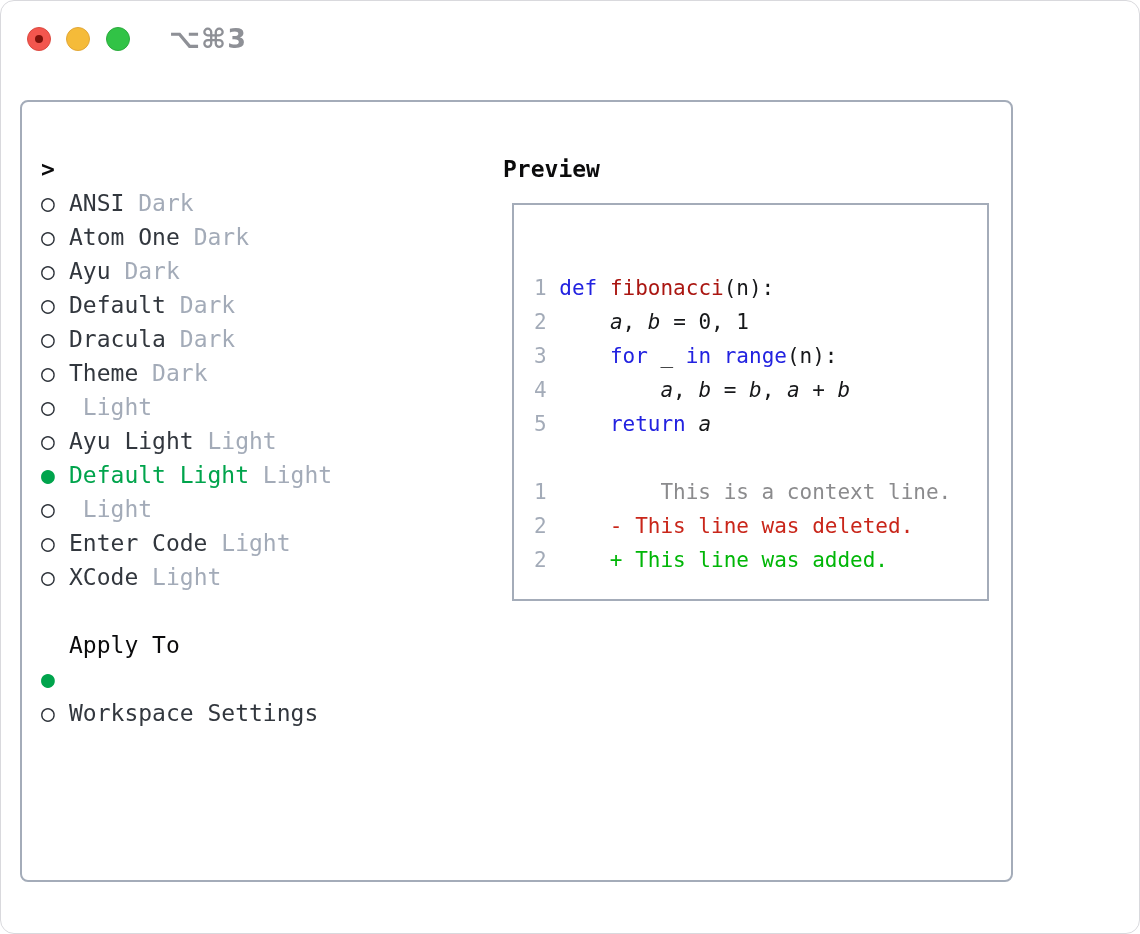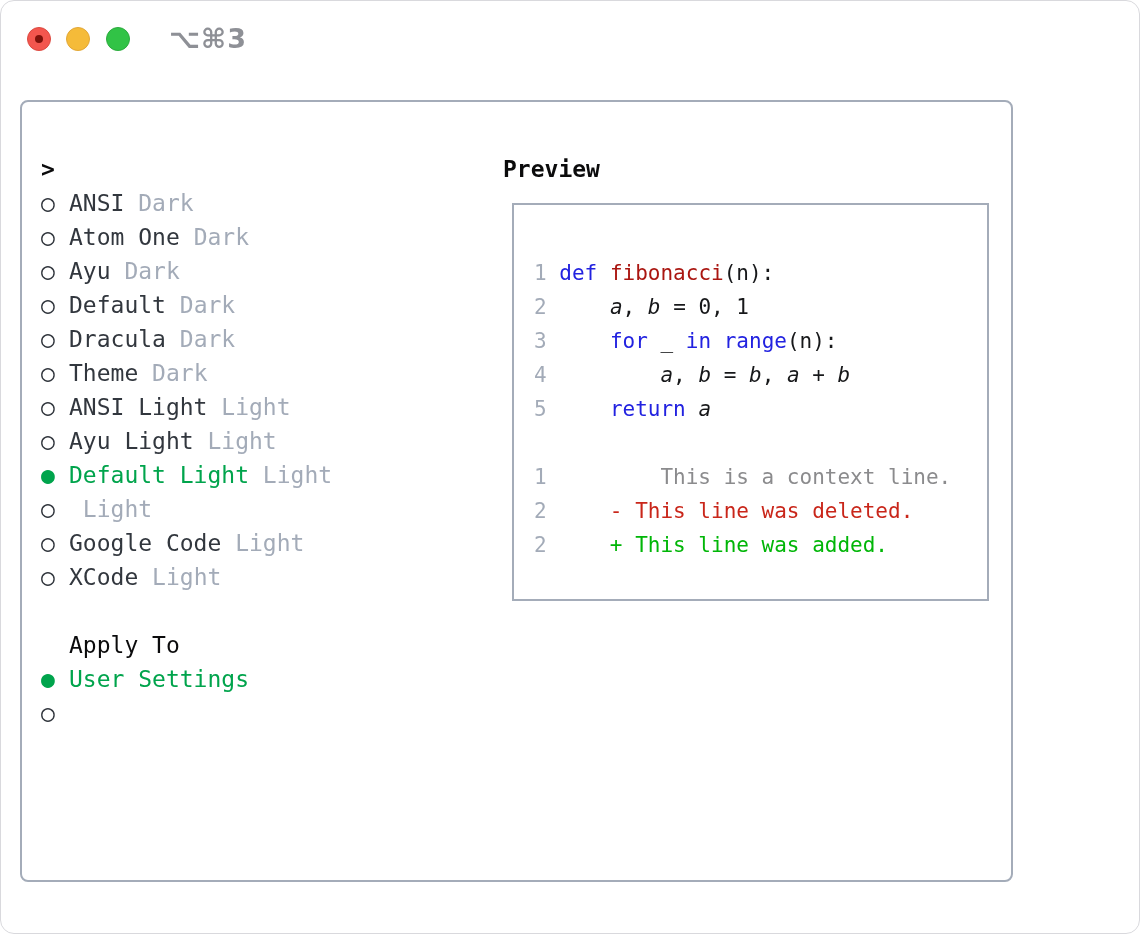--- a/index.html
+++ b/index.html
@@ -48,21 +48,21 @@
   }
   
   .preview-title {
     position:absolute; left:481px; top:50px; height:34px; line-height:34px;
     font-weight:bold; font-size:23px; color:var(--text-black);
   }
   .preview-box {
     position:absolute; left:490px; top:101px; width:477px; height:398px;
     border:2px solid var(--panel-border); background:#fff;
   }
-  .code { position:absolute; left:20px; top:51px; font-size:21px; line-height:34px; white-space:pre; }
+  .code { position:absolute; left:20px; top:66px; font-size:21px; line-height:34px; white-space:pre; }
   .code-line { height:34px; }
   .ln { color:var(--muted); }
   .seg-kw    { color:var(--kw); }
   .seg-fn    { color:var(--fn); }
   .seg-plain { color:var(--code-plain); }
   .seg-var   { color:var(--code-plain); font-style:italic; }
   .seg-ctx   { color:var(--ctx);margin-top:44px; }
   .seg-del   { color:var(--del); }
   .seg-add   { color:var(--add); }
 </style>
@@ -86,37 +86,37 @@
       <div class="row list-title">
         <span class="marker">&gt;</span>
       </div>
       <div id="theme-list">
           <div class="row option"><span class="marker">○</span><span class="opt-name">ANSI</span><span class="opt-suffix"> Dark</span></div>
           <div class="row option"><span class="marker">○</span><span class="opt-name">Atom One</span><span class="opt-suffix"> Dark</span></div>
           <div class="row option"><span class="marker">○</span><span class="opt-name">Ayu</span><span class="opt-suffix"> Dark</span></div>
           <div class="row option"><span class="marker">○</span><span class="opt-name">Default</span><span class="opt-suffix"> Dark</span></div>
           <div class="row option"><span class="marker">○</span><span class="opt-name">Dracula</span><span class="opt-suffix"> Dark</span></div>
           <div class="row option"><span class="marker">○</span><span class="opt-name">Theme</span><span class="opt-suffix"> Dark</span></div>
-          <div class="row option"><span class="marker">○</span><span class="opt-name">ANSI Light</span><span class="opt-suffix"> Light</span></div>
+          <div class="row option"><span class="marker">○</span><span class="opt-suffix"> Light</span></div>
           <div class="row option"><span class="marker">○</span><span class="opt-name">Ayu Light</span><span class="opt-suffix"> Light</span></div>
           <div class="row option selected"><span class="marker">●</span><span class="opt-name">Default Light</span><span class="opt-suffix"> Light</span></div>
           <div class="row option"><span class="marker">○</span><span class="opt-suffix"> Light</span></div>
-          <div class="row option"><span class="marker">○</span><span class="opt-name">Google Code</span><span class="opt-suffix"> Light</span></div>
+          <div class="row option"><span class="marker">○</span><span class="opt-name">Enter Code</span><span class="opt-suffix"> Light</span></div>
           <div class="row option"><span class="marker">○</span><span class="opt-name">XCode</span><span class="opt-suffix"> Light</span></div>
         </div>
 
       <div class="spacer"></div>
 
       <div class="row">
         <span class="marker"></span>
         <span class="section-title">Apply To</span>
       </div>
       <div id="apply-list">
-          <div class="row option selected"><span class="marker">●</span><span class="opt-name">User Settings</span></div>
-          <div class="row option"><span class="marker">○</span></div>
+          <div class="row option selected"><span class="marker">●</span></div>
+          <div class="row option"><span class="marker">○</span><span class="opt-name">Workspace Settings</span></div>
         </div>
 
       <div class="spacer"></div>
 
     </div>
 
     <div class="preview-title">Preview</div>
 
     <div class="preview-box">
       <div class="code" id="code-block"><div class="code-line"><span class="ln">1 </span><span class="seg-kw">def</span><span class="seg-plain"> </span><span class="seg-fn">fibonacci</span><span class="seg-plain">(n):</span></div><div class="code-line"><span class="ln">2 </span><span class="seg-plain">    </span><span class="seg-var">a</span><span class="seg-plain">, </span><span class="seg-var">b</span><span class="seg-plain"> = 0, 1</span></div><div class="code-line"><span class="ln">3 </span><span class="seg-plain">    </span><span class="seg-kw">for</span><span class="seg-plain"> _ </span><span class="seg-kw">in</span><span class="seg-plain"> </span><span class="seg-kw">range</span><span class="seg-plain">(n):</span></div><div class="code-line"><span class="ln">4 </span><span class="seg-plain">        </span><span class="seg-var">a</span><span class="seg-plain">, </span><span class="seg-var">b</span><span class="seg-plain"> = </span><span class="seg-var">b</span><span class="seg-plain">, </span><span class="seg-var">a</span><span class="seg-plain"> + </span><span class="seg-var">b</span></div><div class="code-line"><span class="ln">5 </span><span class="seg-plain">    </span><span class="seg-kw">return</span><span class="seg-plain"> </span><span class="seg-var">a</span></div><div class="code-line"></div><div class="code-line"><span class="ln">1 </span><span class="seg-ctx">        This is a context line.</span></div><div class="code-line"><span class="ln">2 </span><span class="seg-del">    - This line was deleted.</span></div><div class="code-line"><span class="ln">2 </span><span class="seg-add">    + This line was added.</span></div></div>

